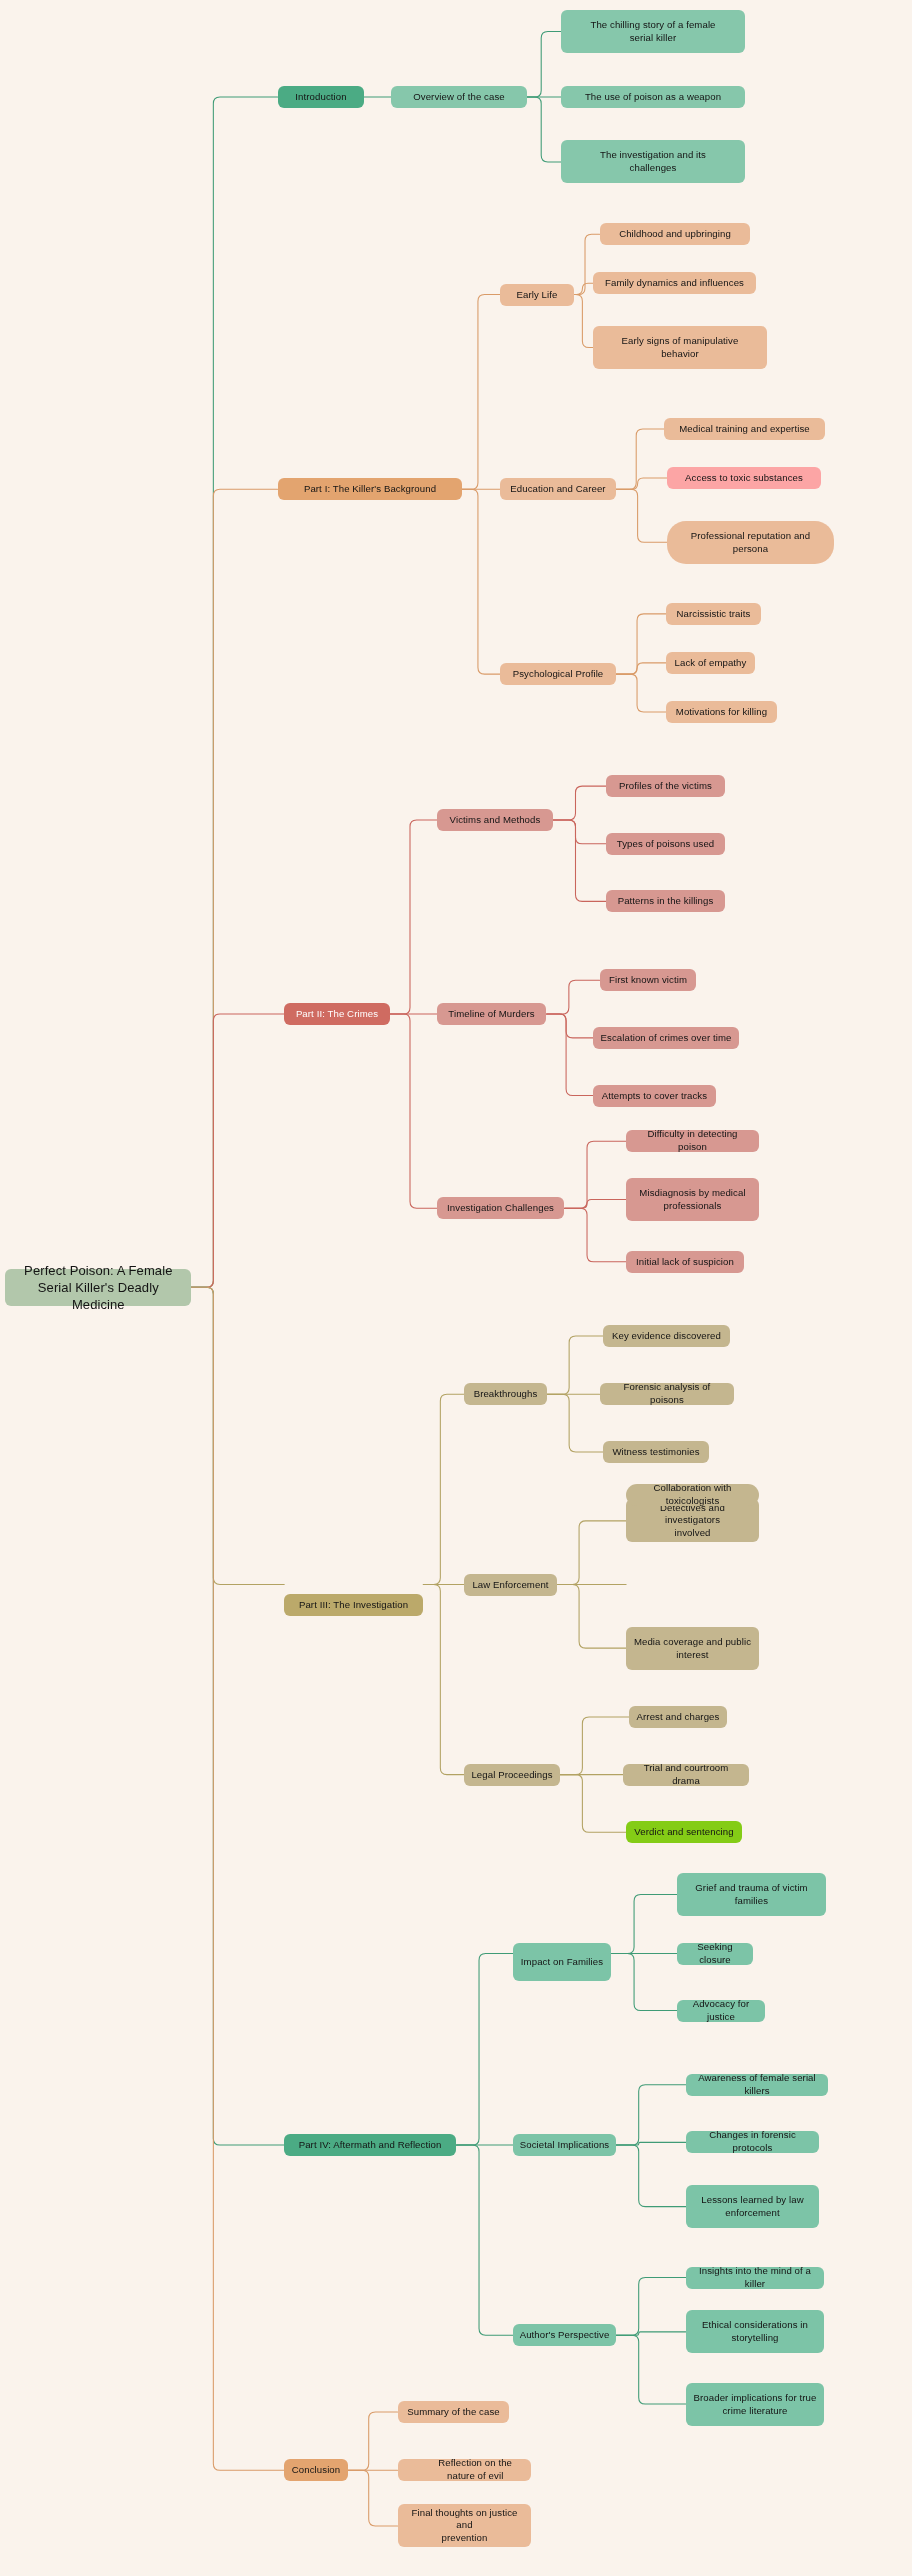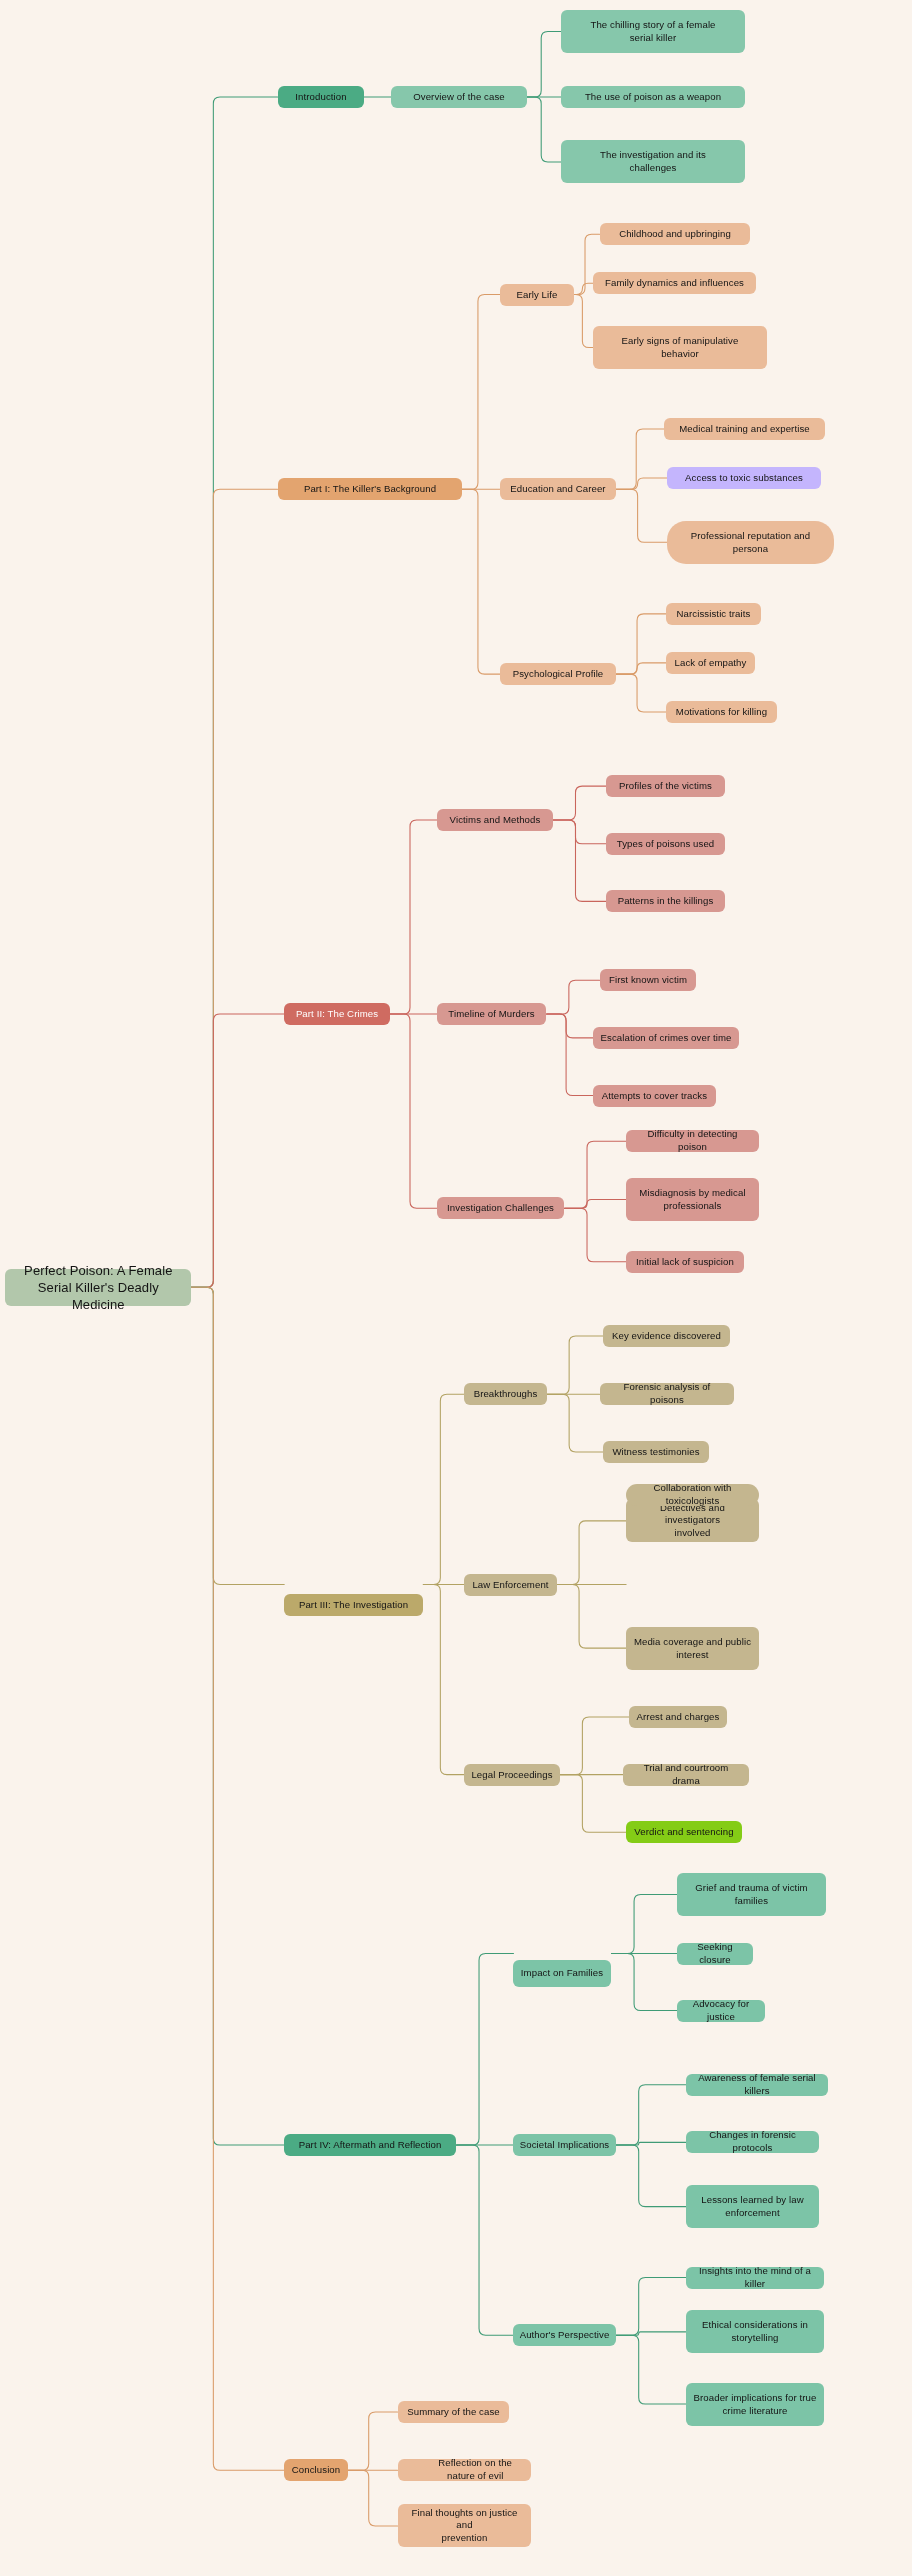--- a/index.html
+++ b/index.html
@@ -124,21 +124,21 @@
     <div class="node" style="left: 561px; top: 140px; width: 184px; height: 43px; background: rgb(134, 199, 171);">The investigation and its
 challenges</div>
     <div class="node" style="left: 278px; top: 478px; width: 184px; height: 22px; background: rgb(227, 164, 111);">Part I: The Killer's Background</div>
     <div class="node" style="left: 500px; top: 284px; width: 74px; height: 22px; background: rgb(234, 187, 153);">Early Life</div>
     <div class="node" style="left: 600px; top: 223px; width: 150px; height: 22px; background: rgb(234, 187, 153);">Childhood and upbringing</div>
     <div class="node" style="left: 593px; top: 272px; width: 163px; height: 22px; background: rgb(234, 187, 153);">Family dynamics and influences</div>
     <div class="node" style="left: 593px; top: 326px; width: 174px; height: 43px; background: rgb(234, 187, 153);">Early signs of manipulative
 behavior</div>
     <div class="node" style="left: 500px; top: 478px; width: 116px; height: 22px; background: rgb(234, 187, 153);">Education and Career</div>
     <div class="node" style="left: 664px; top: 418px; width: 161px; height: 22px; background: rgb(234, 187, 153);">Medical training and expertise</div>
-    <div class="node" style="left: 667px; top: 467px; width: 154px; height: 22px; background: #c4b5fd;">Access to toxic substances</div>
+    <div class="node" style="left: 667px; top: 467px; width: 154px; height: 22px; background: #fca5a5;">Access to toxic substances</div>
     <div class="node" style="left: 667px; top: 521px; width: 167px; height: 43px; background: rgb(234, 187, 153); border-radius: 19px;">Professional reputation and
 persona</div>
     <div class="node" style="left: 500px; top: 663px; width: 116px; height: 22px; background: rgb(234, 187, 153);">Psychological Profile</div>
     <div class="node" style="left: 666px; top: 603px; width: 95px; height: 22px; background: rgb(234, 187, 153);">Narcissistic traits</div>
     <div class="node" style="left: 666px; top: 652px; width: 89px; height: 22px; background: rgb(234, 187, 153);">Lack of empathy</div>
     <div class="node" style="left: 666px; top: 701px; width: 111px; height: 22px; background: rgb(234, 187, 153);">Motivations for killing</div>
     <div class="node white-text" style="left: 284px; top: 1003px; width: 106px; height: 22px; background: rgb(207, 107, 97);">Part II: The Crimes</div>
     <div class="node" style="left: 437px; top: 809px; width: 116px; height: 22px; background: rgb(215, 152, 145);">Victims and Methods</div>
     <div class="node" style="left: 606px; top: 775px; width: 119px; height: 22px; background: rgb(215, 152, 145);">Profiles of the victims</div>
     <div class="node" style="left: 606px; top: 833px; width: 119px; height: 22px; background: rgb(215, 152, 145);">Types of poisons used</div>
@@ -161,21 +161,21 @@
     <div class="node" style="left: 626px; top: 1499px; width: 133px; height: 43px; background: rgb(196, 182, 143);">Detectives and investigators
 involved</div>
     <div class="node" style="left: 626px; top: 1484px; width: 133px; height: 22px; background: rgb(196, 182, 143); border-radius: 11px;">Collaboration with toxicologists</div>
     <div class="node" style="left: 626px; top: 1627px; width: 133px; height: 43px; background: rgb(196, 182, 143);">Media coverage and public
 interest</div>
     <div class="node" style="left: 464px; top: 1764px; width: 96px; height: 22px; background: rgb(196, 182, 143);">Legal Proceedings</div>
     <div class="node" style="left: 629px; top: 1706px; width: 98px; height: 22px; background: rgb(196, 182, 143);">Arrest and charges</div>
     <div class="node" style="left: 623px; top: 1764px; width: 126px; height: 22px; background: rgb(196, 182, 143);">Trial and courtroom drama</div>
     <div class="node" style="left: 626px; top: 1821px; width: 116px; height: 22px; background: #84cc16;">Verdict and sentencing</div>
     <div class="node" style="left: 284px; top: 2134px; width: 172px; height: 22px; background: rgb(75, 171, 132);">Part IV: Aftermath and Reflection</div>
-    <div class="node" style="left: 513px; top: 1943px; width: 98px; height: 27px; background: rgb(124, 196, 167); margin-top: 17px;">Impact on Families</div>
+    <div class="node" style="left: 513px; top: 1943px; width: 98px; height: 38px; background: rgb(124, 196, 167);">Impact on Families</div>
     <div class="node" style="left: 677px; top: 1873px; width: 149px; height: 43px; background: rgb(124, 196, 167);">Grief and trauma of victim
 families</div>
     <div class="node" style="left: 677px; top: 1943px; width: 76px; height: 22px; background: rgb(124, 196, 167);">Seeking closure</div>
     <div class="node" style="left: 677px; top: 2000px; width: 88px; height: 22px; background: rgb(124, 196, 167);">Advocacy for justice</div>
     <div class="node" style="left: 513px; top: 2134px; width: 103px; height: 22px; background: rgb(124, 196, 167);">Societal Implications</div>
     <div class="node" style="left: 686px; top: 2074px; width: 142px; height: 22px; background: rgb(124, 196, 167);">Awareness of female serial killers</div>
     <div class="node" style="left: 686px; top: 2131px; width: 133px; height: 22px; background: rgb(124, 196, 167);">Changes in forensic protocols</div>
     <div class="node" style="left: 686px; top: 2185px; width: 133px; height: 43px; background: rgb(124, 196, 167);">Lessons learned by law
 enforcement</div>
     <div class="node" style="left: 513px; top: 2324px; width: 103px; height: 22px; background: rgb(124, 196, 167);">Author's Perspective</div>

